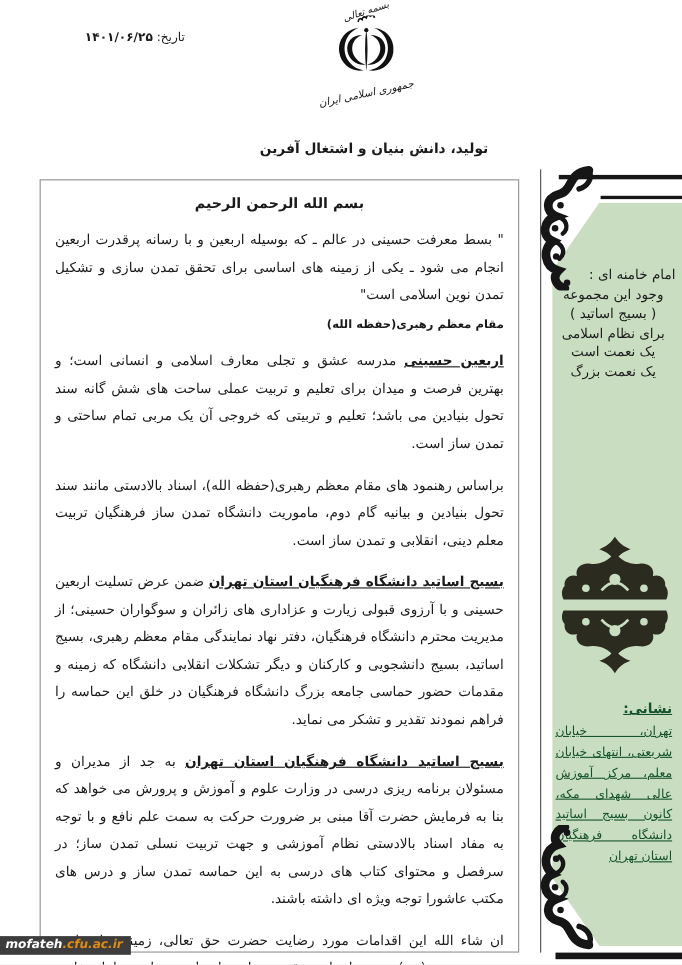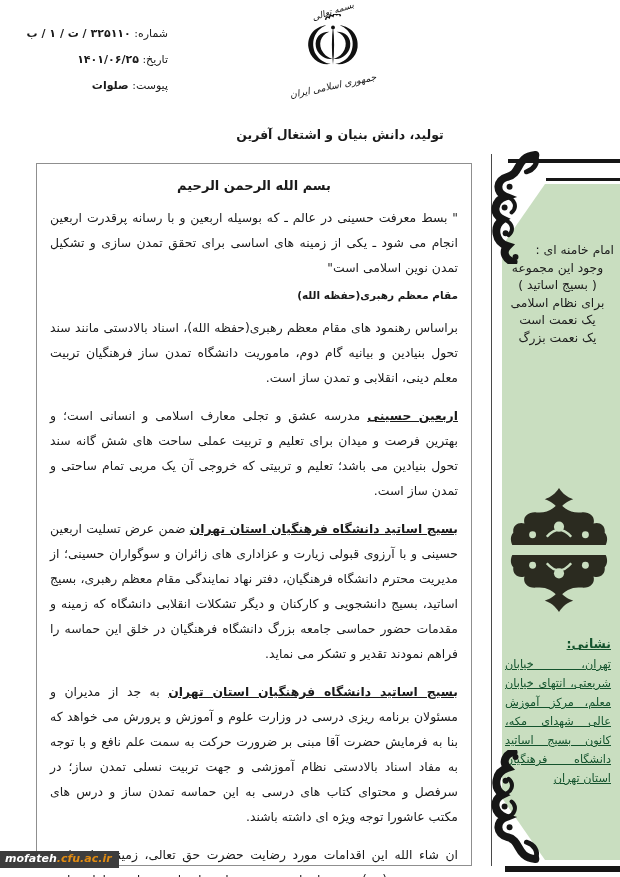--- a/index.html
+++ b/index.html
@@ -53,30 +53,22 @@
       padding:0 7px 2px 5px;white-space:nowrap;}
   .wm-orange{color:var(--wm-orange,#e08b12);}
 </style>
 </head>
 <body>
 
 <div class="page">
 
   <div class="meta">
     <div class="meta-line">
-      <span>شماره:</span>
-      <b>۳۲۵۱۱۰ / ت / ۱ / ب</b>
-    </div>
-    <div class="meta-line">
       <span>تاریخ:</span>
       <b>۱۴۰۱/۰۶/۲۵</b>
-    </div>
-    <div class="meta-line">
-      <span>پیوست:</span>
-      <b>صلوات</b>
     </div>
   </div>
 
   <div class="emblem">
     <div class="emblem-top">بسمه تعالی</div>
     <svg width="58" height="64" viewBox="0 0 70 86" aria-hidden="true">
       <g fill="#111">
         <path d="M25,8 q1,-6 5,-3 q1,-5 5,-2 q1,-5 5,-2 q4,-3 5,2" stroke="#111" stroke-width="2" fill="none"></path>
         <path d="M35,16 C37,32 37,50 35,68 C33,50 33,32 35,16 Z"></path>
         <circle cx="35" cy="18" r="2.6"></circle>
@@ -91,22 +83,22 @@
     <div class="emblem-bottom">جمهوری اسلامی ایران</div>
   </div>
 
 
   <div class="slogan">تولید، دانش بنیان و اشتغال آفرین</div>
 
   <div class="main-box">
     <div class="bismillah">بسم الله الرحمن الرحیم</div>
     <p class="para">" بسط معرفت حسینی در عالم ـ که بوسیله اربعین و با رسانه پرقدرت اربعین انجام می شود ـ یکی از زمینه های اساسی برای تحقق تمدن سازی و تشکیل تمدن نوین اسلامی است"</p>
     <div class="attribution">مقام معظم رهبری(حفظه الله)</div>
+    <p class="para"><span class="lead">اربعین حسینی</span><span> مدرسه عشق و تجلی معارف اسلامی و انسانی است؛ و بهترین فرصت و میدان برای تعلیم و تربیت عملی ساحت های شش گانه سند تحول بنیادین می باشد؛ تعلیم و تربیتی که خروجی آن یک مربی تمام ساحتی و تمدن ساز است.</span></p>
     <p class="para"><span class="lead"></span><span>براساس رهنمود های مقام معظم رهبری(حفظه الله)، اسناد بالادستی مانند سند تحول بنیادین و بیانیه گام دوم، ماموریت دانشگاه تمدن ساز فرهنگیان تربیت معلم دینی، انقلابی و تمدن ساز است.</span></p>
-    <p class="para"><span class="lead">اربعین حسینی</span><span> مدرسه عشق و تجلی معارف اسلامی و انسانی است؛ و بهترین فرصت و میدان برای تعلیم و تربیت عملی ساحت های شش گانه سند تحول بنیادین می باشد؛ تعلیم و تربیتی که خروجی آن یک مربی تمام ساحتی و تمدن ساز است.</span></p>
     <p class="para"><span class="lead">بسیج اساتید دانشگاه فرهنگیان استان تهران</span><span> ضمن عرض تسلیت اربعین حسینی و با آرزوی قبولی زیارت و عزاداری های زائران و سوگواران حسینی؛ از مدیریت محترم دانشگاه فرهنگیان، دفتر نهاد نمایندگی مقام معظم رهبری، بسیج اساتید، بسیج دانشجویی و کارکنان و دیگر تشکلات انقلابی دانشگاه که زمینه و مقدمات حضور حماسی جامعه بزرگ دانشگاه فرهنگیان در خلق این حماسه را فراهم نمودند تقدیر و تشکر می نماید.</span></p>
     <p class="para"><span class="lead">بسیج اساتید دانشگاه فرهنگیان استان تهران</span><span> به جد از مدیران و مسئولان برنامه ریزی درسی در وزارت علوم و آموزش و پرورش می خواهد که بنا به فرمایش حضرت آقا مبنی بر ضرورت حرکت به سمت علم نافع و با توجه به مفاد اسناد بالادستی نظام آموزشی و جهت تربیت نسلی تمدن ساز؛ در سرفصل و محتوای کتاب های درسی به این حماسه تمدن ساز و درس های مکتب عاشورا توجه ویژه ای داشته باشند.</span></p>
     <p class="para"><span class="lead"></span><span>ان شاء الله این اقدامات مورد رضایت حضرت حق تعالی، زمینه ساز ظهور حضرت حجت(عج) و در راستای تحقق منویات ولی امر مسلمین، امام خامنه ای(حفظه الله) باشد.</span></p>
 
   </div>
 
   <div class="divider"></div>
   <div class="line-a"></div>
   <div class="line-b"></div>
   <div class="side-bottom-line"></div>

